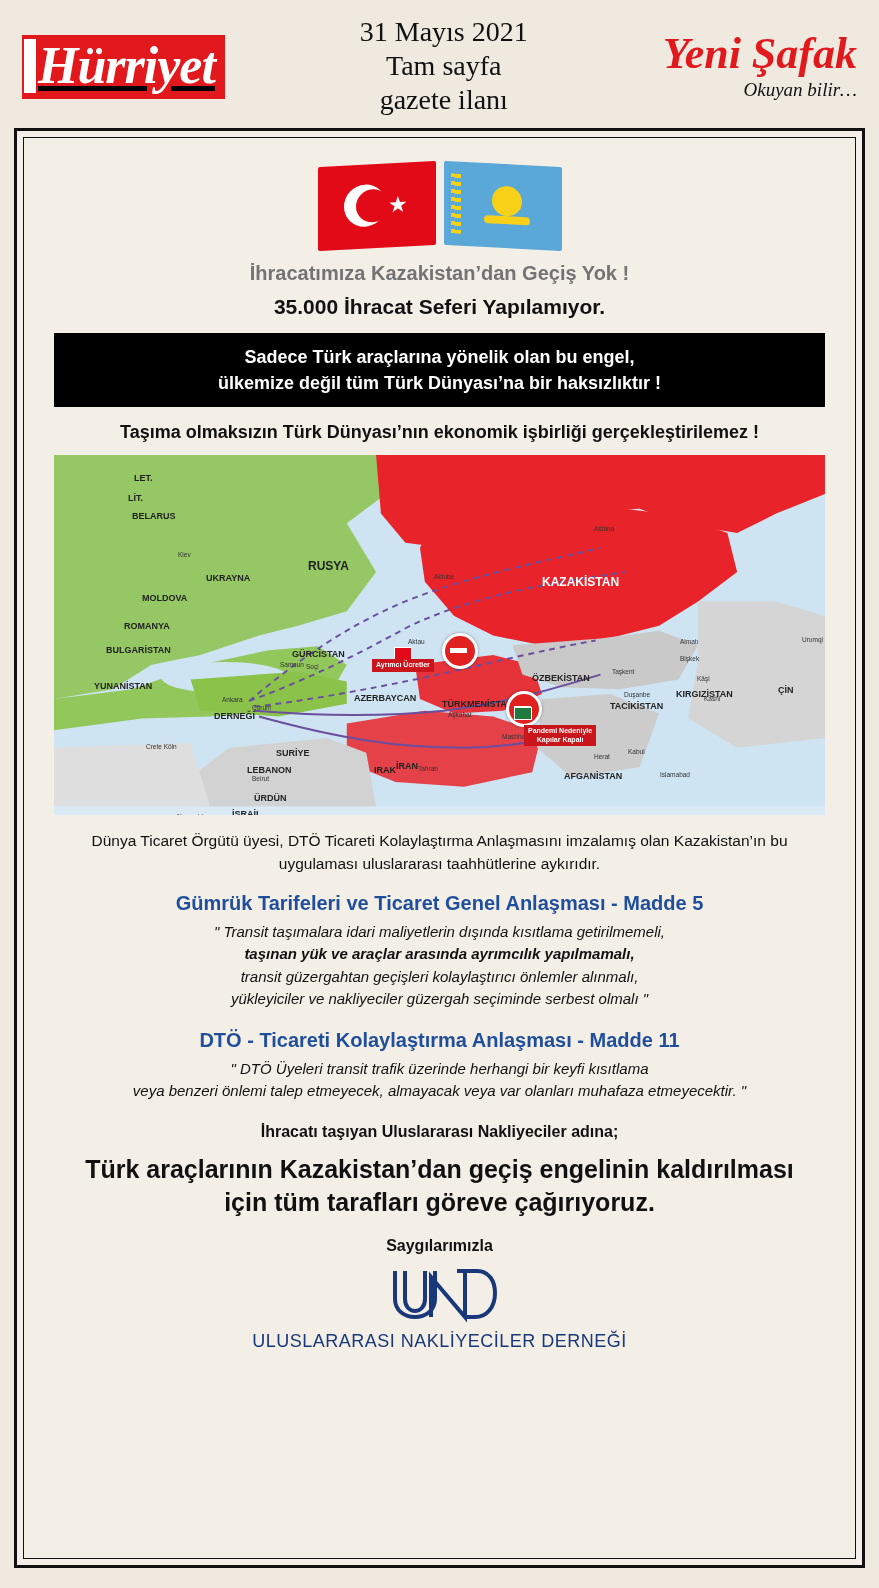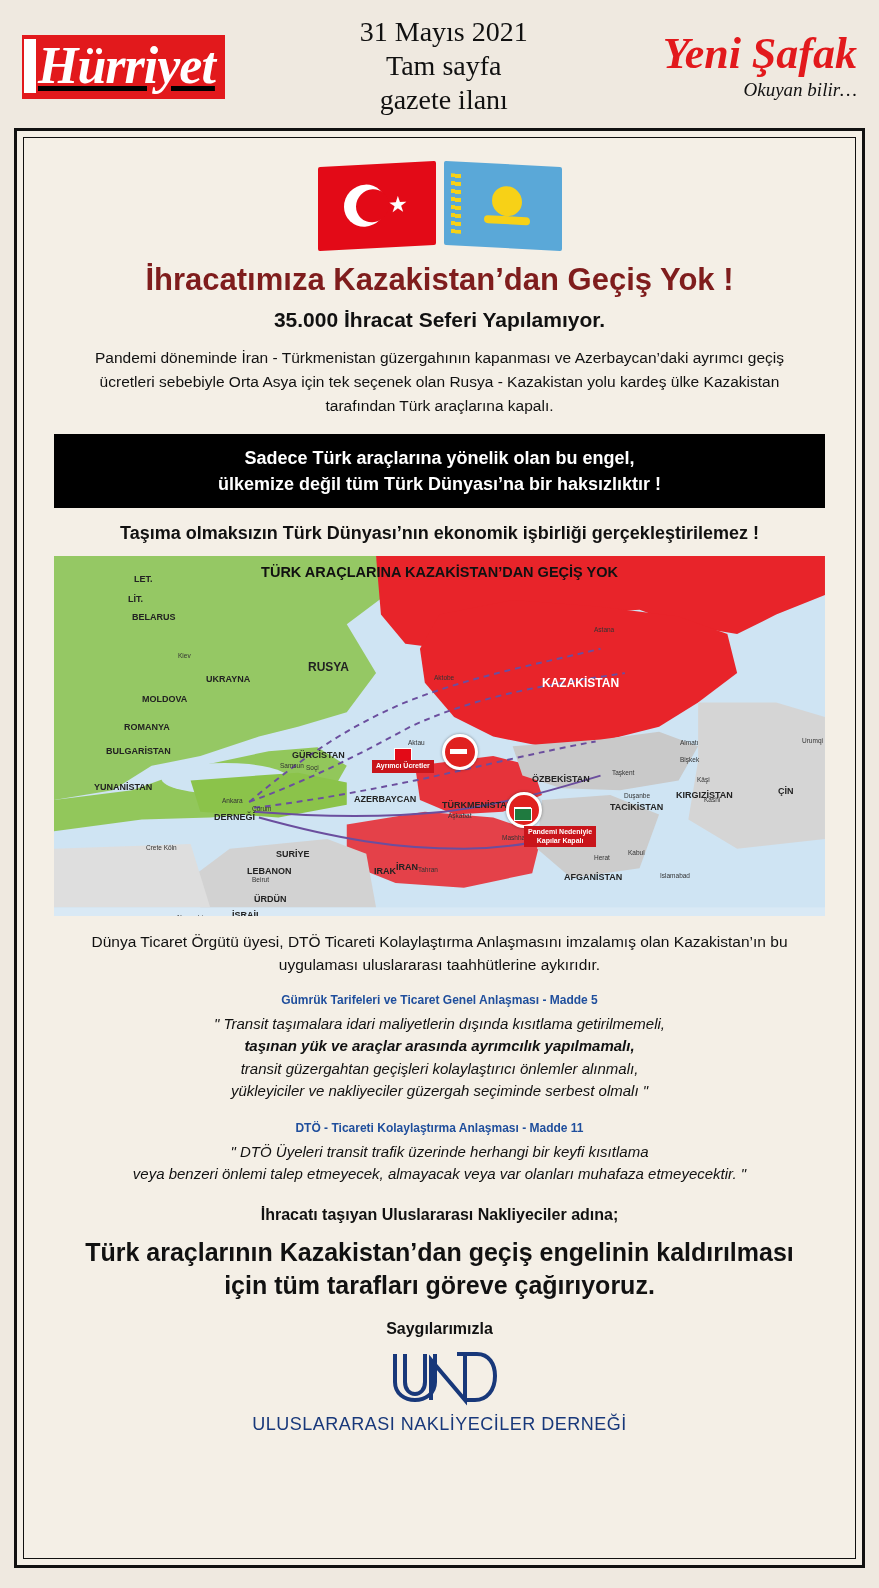--- a/index.html
+++ b/index.html
@@ -151,24 +151,24 @@
     position: absolute;
     left: 7px; top: 12px;
     width: 10px; height: 60px;
     background: repeating-linear-gradient(#f7d117 0 4px, #5aa8d8 4px 8px);
   }
 
   
   h1.main-title {
     font-family: "Liberation Sans", sans-serif;
     font-weight: bold;
-    font-size: 31px;
+    font-size: 20px;
     text-align: center;
     margin: 2px 0 10px 0;
-    color: #7f1d1d;
+    color: #737373;
   }
   .subtitle {
     font-family: "Liberation Sans", sans-serif;
     font-weight: bold;
     font-size: 21px;
     text-align: center;
     margin: 0 0 14px 0;
     color: #111;
   }
   .intro {
@@ -275,21 +275,21 @@
     text-align: center;
     font-size: 15.5px;
     line-height: 1.5;
     color: #111;
     margin: 0 auto 16px auto;
     max-width: 720px;
   }
   .rule-head {
     text-align: center;
     font-weight: bold;
-    font-size: 12px;
+    font-size: 20px;
     color: #1f4e9c;
     margin: 16px 0 6px 0;
   }
   .rule-body {
     text-align: center;
     font-size: 15px;
     line-height: 1.5;
     color: #111;
     font-style: italic;
     margin: 0 auto 18px auto;
@@ -367,31 +367,29 @@
         </div>
         <div class="flag kz">
           <div class="kz-orn"></div>
           <div class="kz-sun"></div>
           <div class="kz-wing"></div>
         </div>
       </div>
 
       <h1 class="main-title">İhracatımıza Kazakistan’dan Geçiş Yok !</h1>
       <div class="subtitle">35.000 İhracat Seferi Yapılamıyor.</div>
-      <div class="intro">Pandemi döneminde İran - Türkmenistan güzergahının kapanması ve Azerbaycan’daki ayrımcı geçiş ücretleri sebebiyle Orta Asya için tek seçenek olan Rusya - Kazakistan yolu kardeş ülke Kazakistan tarafından Türk araçlarına kapalı.</div>
 
       <div class="black-banner">
         <div>Sadece Türk araçlarına yönelik olan bu engel,</div>
         <div>ülkemize değil tüm Türk Dünyası’na bir haksızlıktır !</div>
       </div>
 
       <div class="red-line">Taşıma olmaksızın Türk Dünyası’nın ekonomik işbirliği gerçekleştirilemez !</div>
 
       <div class="map-wrap">
-        <div class="map-title">TÜRK ARAÇLARINA KAZAKİSTAN’DAN GEÇİŞ YOK</div>
 
         <svg class="map-svg" viewBox="0 0 790 360" preserveAspectRatio="none">
 
           <rect x="0" y="0" width="790" height="360" fill="#cfe4f3"></rect>
 
           <path d="M0,0 L330,0 L340,40 L300,70 L330,120 L300,160 L250,175 L210,185 L150,205 L100,215 L60,240 L0,250 Z" fill="#8bc34a" opacity="0.85"></path>
           <path d="M0,250 L80,240 L150,215 L220,200 L270,196 L300,215 L280,250 L230,262 L160,268 L90,270 L0,282 Z" fill="#8bc34a" opacity="0.9"></path>
 
           <path d="M330,0 L790,0 L790,40 L740,60 L700,80 L640,70 L600,55 L520,60 L470,50 L430,70 L400,95 L360,90 L335,60 Z" fill="#e8242a"></path>
 

